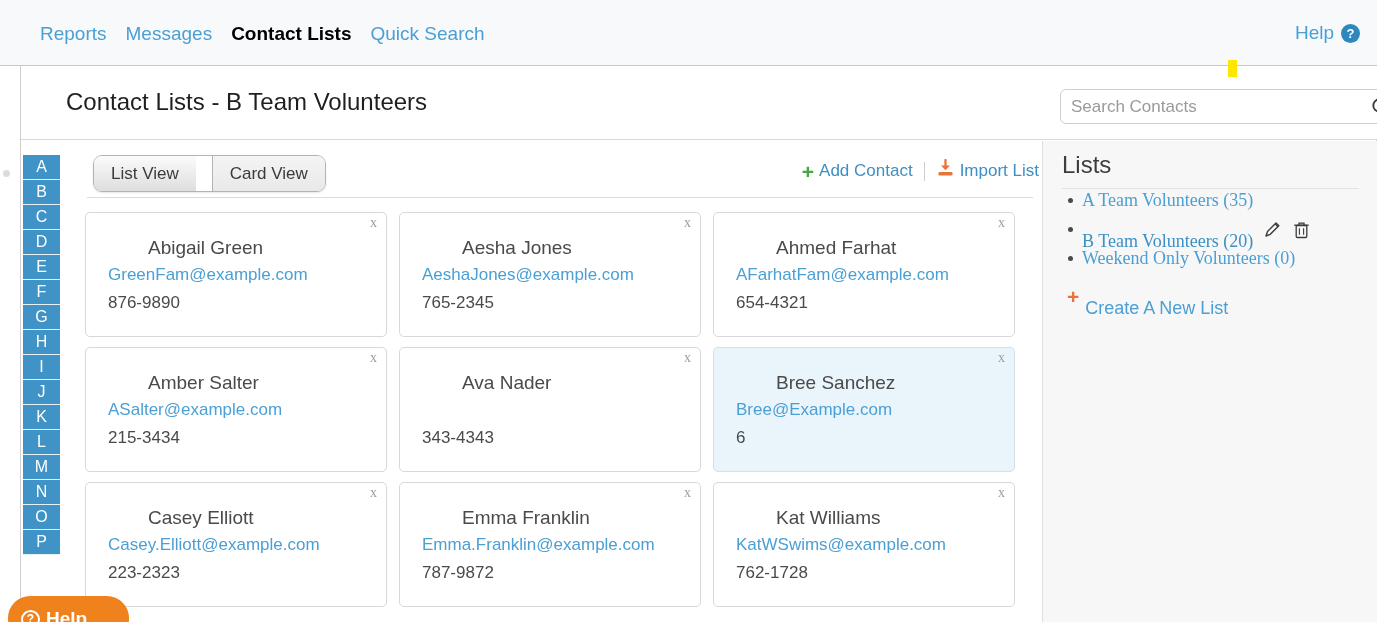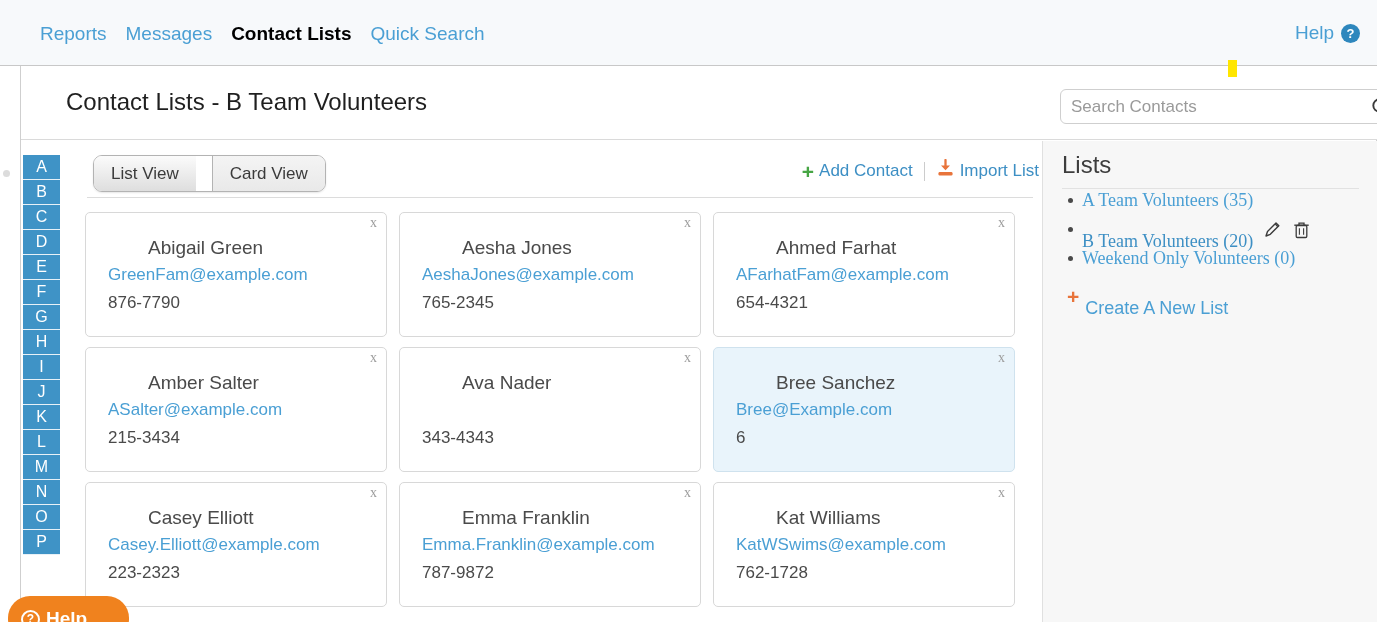--- a/index.html
+++ b/index.html
@@ -437,21 +437,21 @@
         </span>
       </div>
 
       <div class="hr-divider"></div>
 
       <div class="card-grid">
           <div class="card">
             <span class="card-close">x</span>
             <div class="card-name">Abigail Green</div>
             <div class="card-email">GreenFam@example.com</div>
-            <div class="card-phone">876-7790</div>
+            <div class="card-phone">876-9890</div>
           </div>
           <div class="card">
             <span class="card-close">x</span>
             <div class="card-name">Aesha Jones</div>
             <div class="card-email">AeshaJones@example.com</div>
             <div class="card-phone">765-2345</div>
           </div>
           <div class="card">
             <span class="card-close">x</span>
             <div class="card-name">Ahmed Farhat</div>

